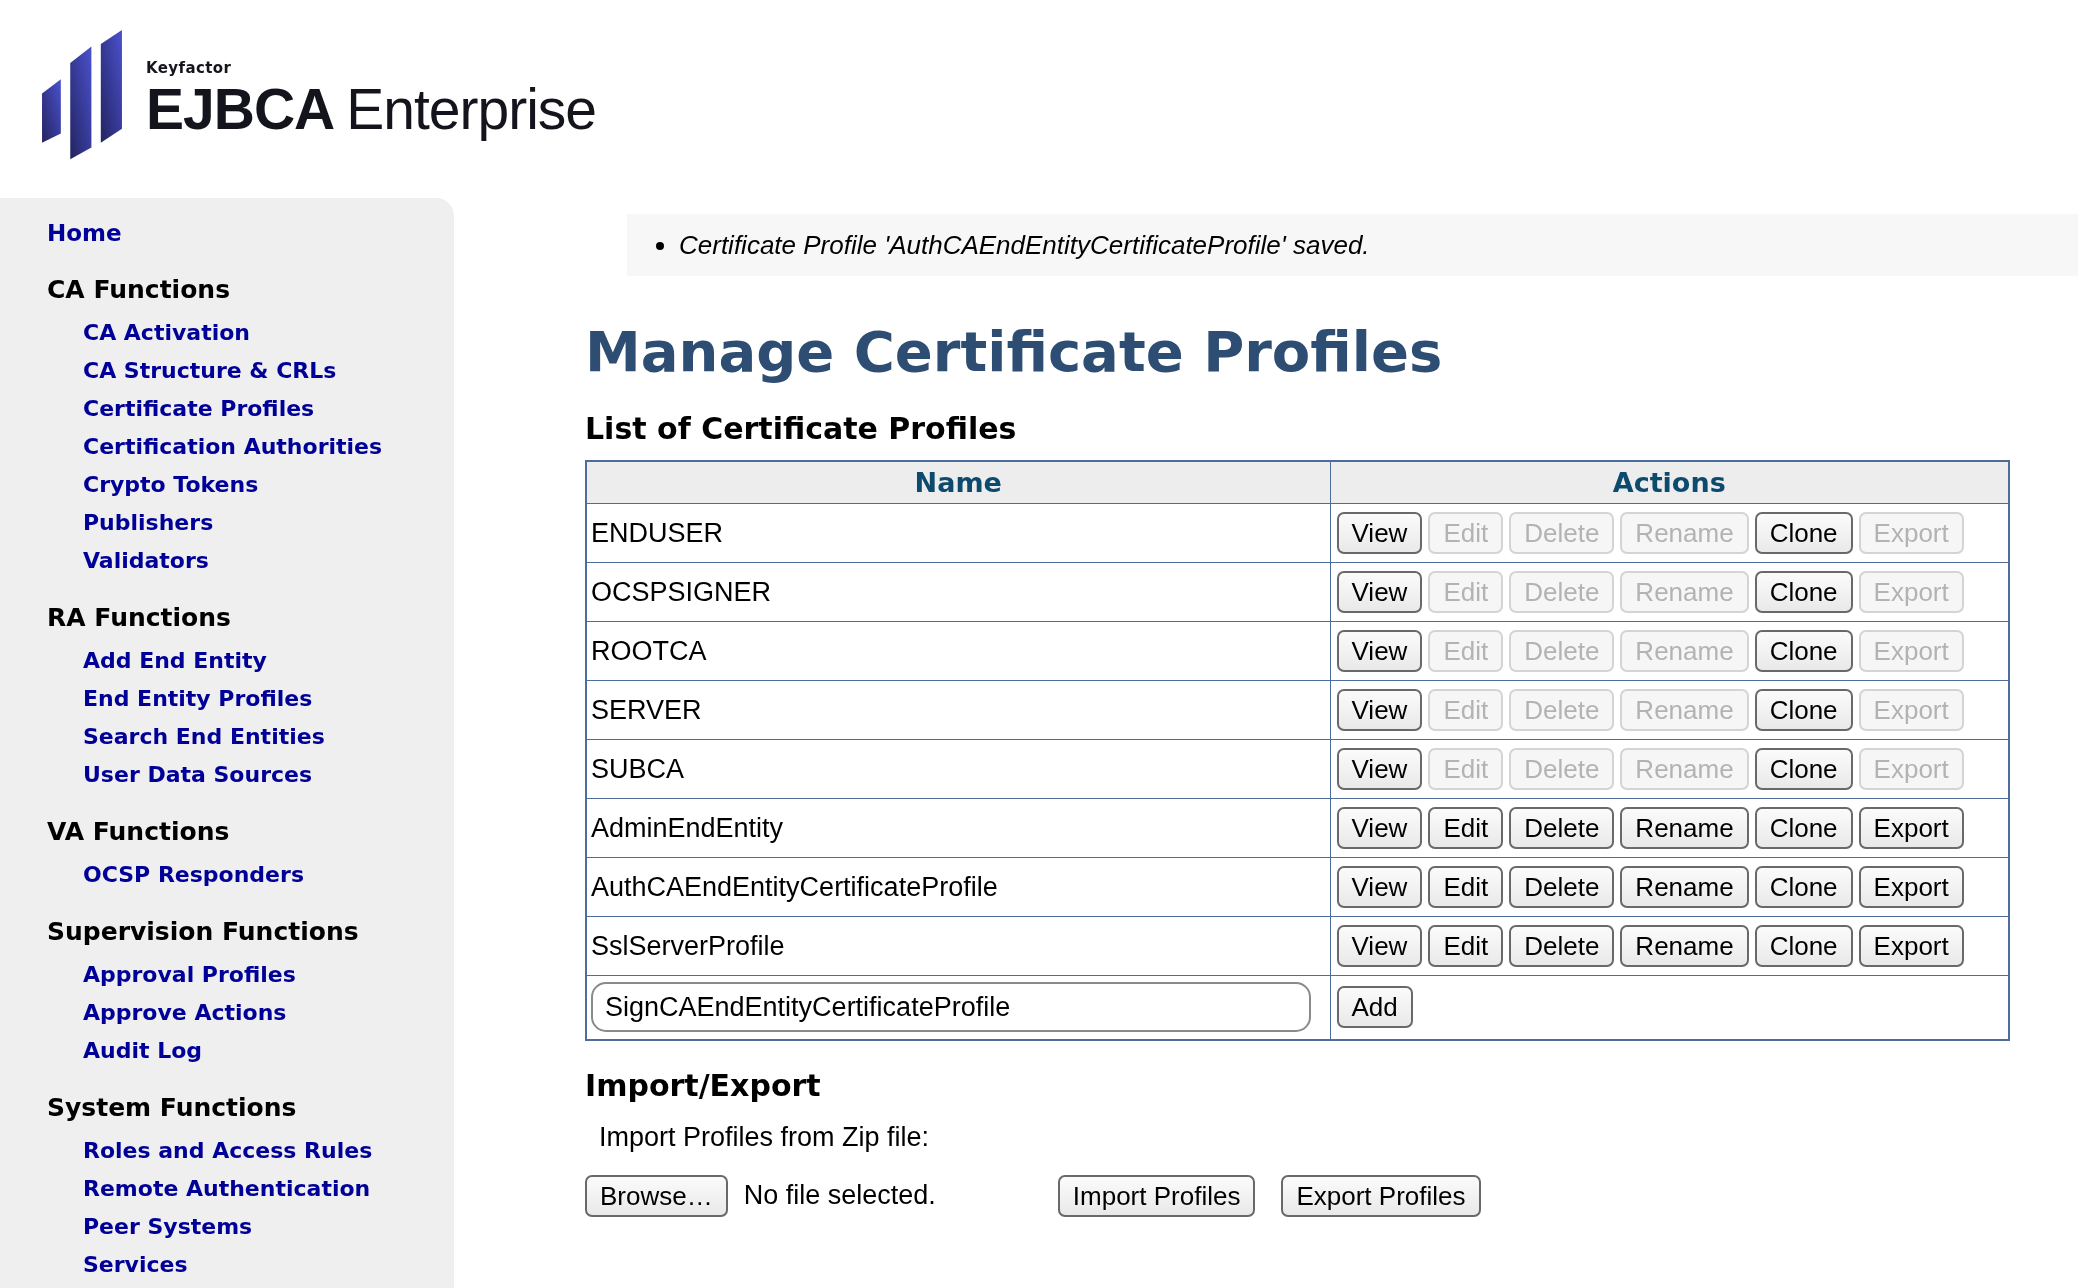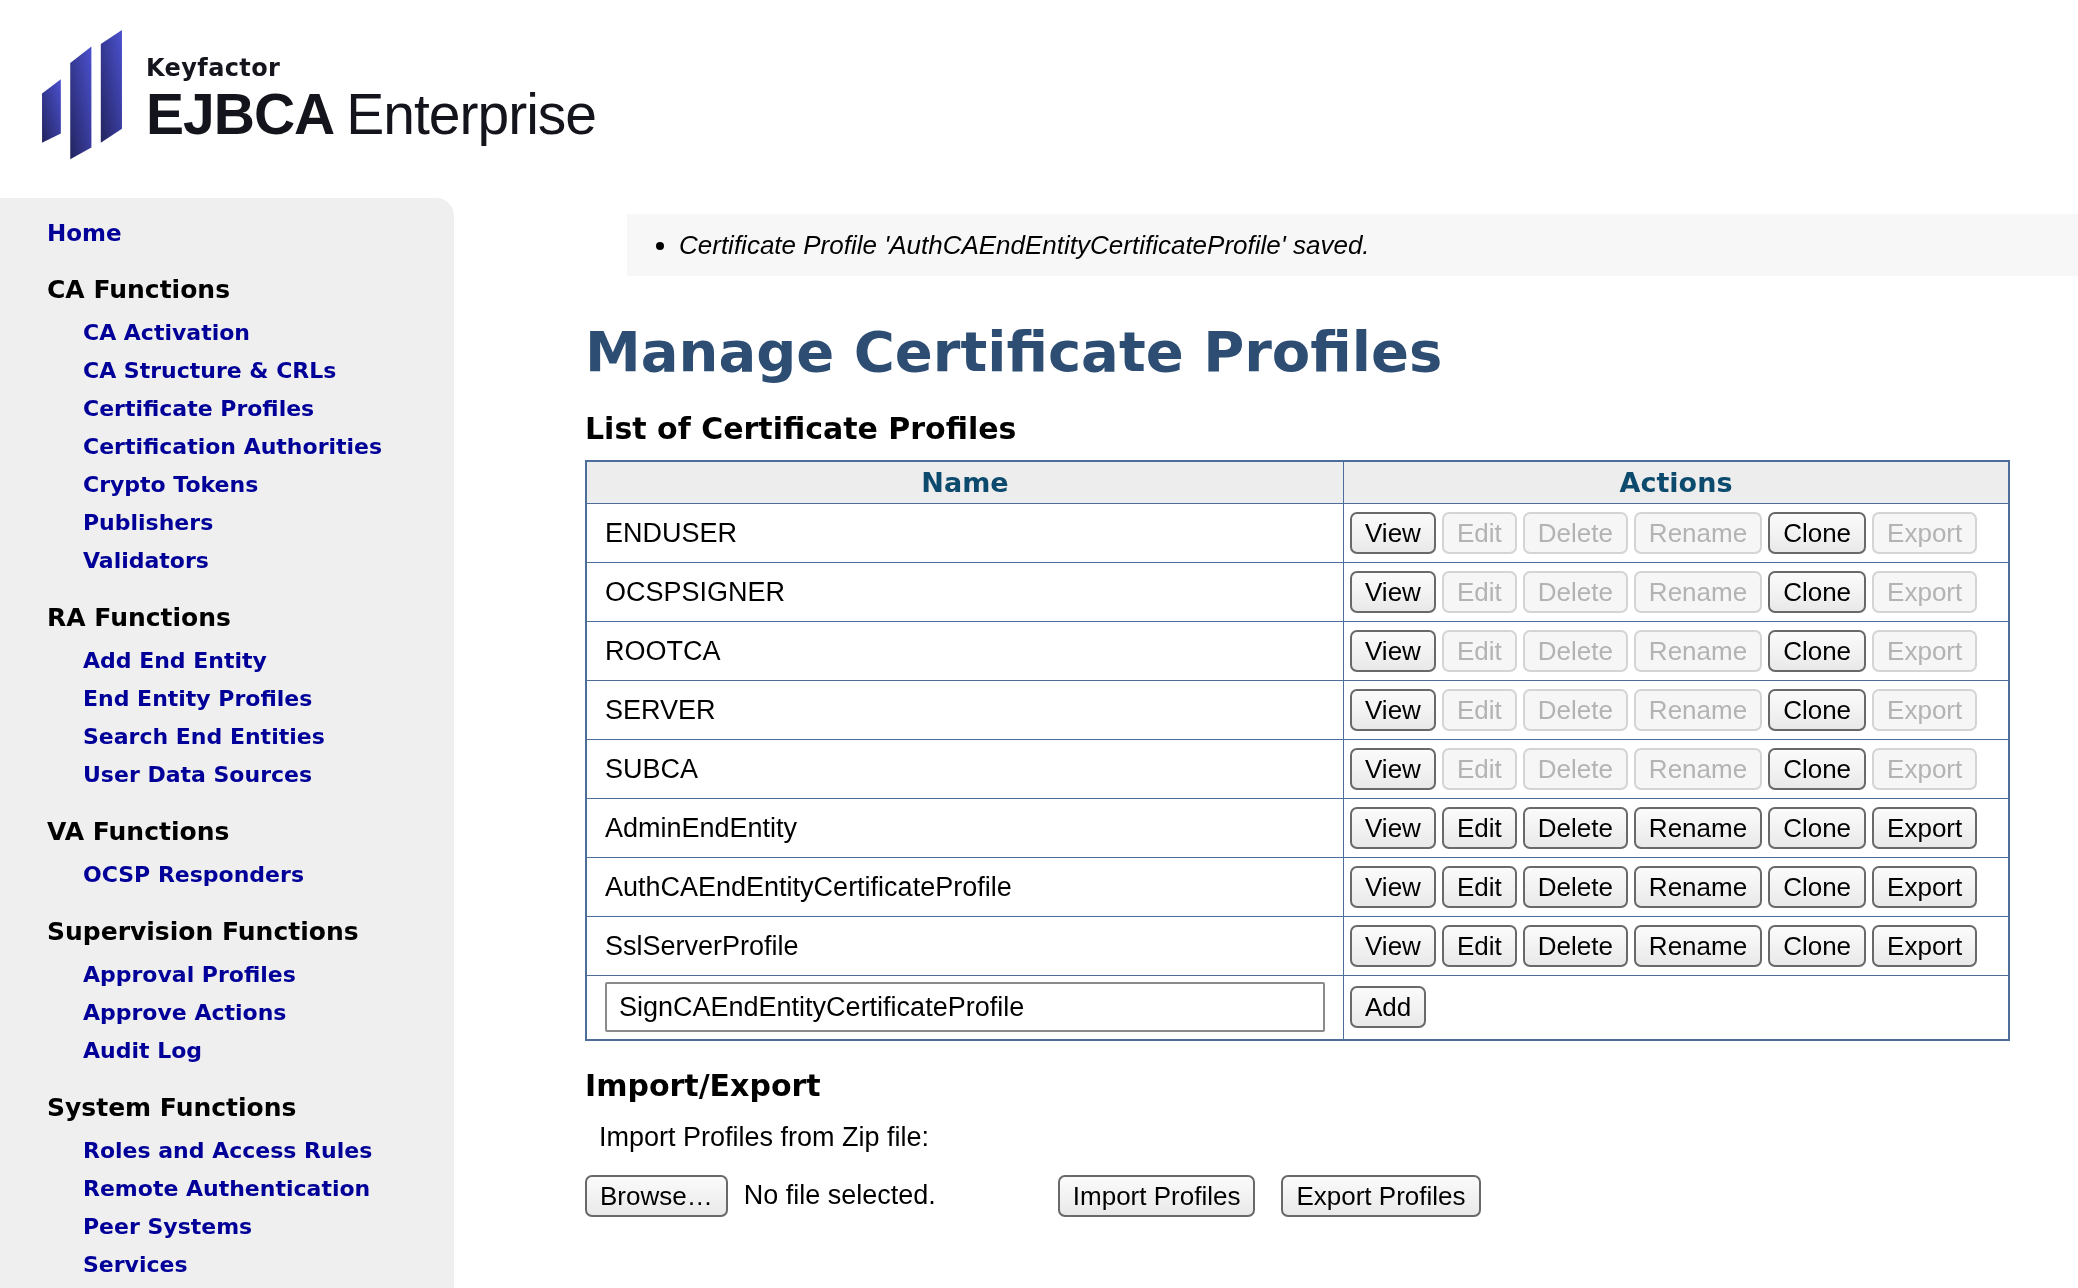--- a/index.html
+++ b/index.html
@@ -5,21 +5,21 @@
   * { margin:0; padding:0; box-sizing:border-box; }
   html,body { width:2078px; height:1288px; background:#ffffff; overflow:hidden;
               font-family:"Liberation Sans", sans-serif; color:#000; }
 
   .app { width:2078px; height:1288px; position:relative; }
 
   
   .brand-header { height:198px; display:flex; align-items:center; padding-left:42px; }
   .logo-mark { margin-right:24px; flex-shrink:0; }
   .brand-text { display:flex; flex-direction:column; }
-  .brand-company { font-family:"DejaVu Sans", sans-serif; font-size:24px; font-weight:700;
+  .brand-company { font-family:"DejaVu Sans", sans-serif; font-size:15px; font-weight:700;
                    color:#15151d; letter-spacing:.4px; margin-bottom:3px; }
   .brand-product { font-size:57px; color:#14141c; letter-spacing:-1px; line-height:1.05; }
   .brand-product .name { font-weight:700; }
   .brand-product .edition { font-weight:400; margin-left:12px; }
 
   
   .layout { display:flex; align-items:flex-start; }
 
   
   nav.sidebar { width:454px; height:1090px; background:#efefef; border-top-right-radius:18px;
@@ -43,32 +43,32 @@
   h2.section-heading { font-family:"DejaVu Sans", sans-serif; font-size:30px; font-weight:700;
                        color:#000; margin-top:26px; line-height:38px; }
 
   
   table.profiles { border-collapse:collapse; margin-top:12px; width:1425px;
                    border:2px solid #4d6d9b; }
   table.profiles th { background:#ededed; color:#0c4a6e; font-family:"DejaVu Sans", sans-serif;
                       font-weight:700; font-size:27px; text-align:center; padding:5px 0;
                       border:1px solid #4d6d9b; }
   table.profiles td { border:1px solid #4d6d9b; height:59px; vertical-align:middle; background:#fff; }
-  td.name-cell { font-size:27px; padding:0 18px; }
+  td.name-cell { font-size:27px; padding:0 4px; }
   td.actions-cell { padding:0 6px; }
   .actions-wrap { display:flex; align-items:flex-start; gap:6px; }
 
   button.act { font-family:"Liberation Sans", sans-serif; font-size:26px; color:#000;
                padding:4px 13px; border:2px solid #696969; border-radius:7px;
                background:linear-gradient(#fbfbfb,#e9e9e9); cursor:pointer; line-height:30px; }
   button.act:disabled { color:#b3b3b3; border-color:#d4d4d4; background:#f6f6f6; cursor:default; }
 
   tr.add-row td { height:64px; }
   input.new-profile { width:720px; height:50px; font-size:27px; padding:4px 12px;
-                      border:2px solid #8a8a8a; border-radius:2px; background:#fff;
+                      border:2px solid #8a8a8a; border-radius:15px; background:#fff;
                       font-family:"Liberation Sans", sans-serif; }
 
   
   .ie-instruction { font-size:27px; margin:16px 0 0 14px; line-height:32px; }
   .file-row { display:flex; align-items:center; margin-top:22px; }
   .file-status { font-size:27px; margin-left:16px; }
   .btn-import { margin-left:122px; }
   .btn-export { margin-left:26px; }
 </style>
 </head>

